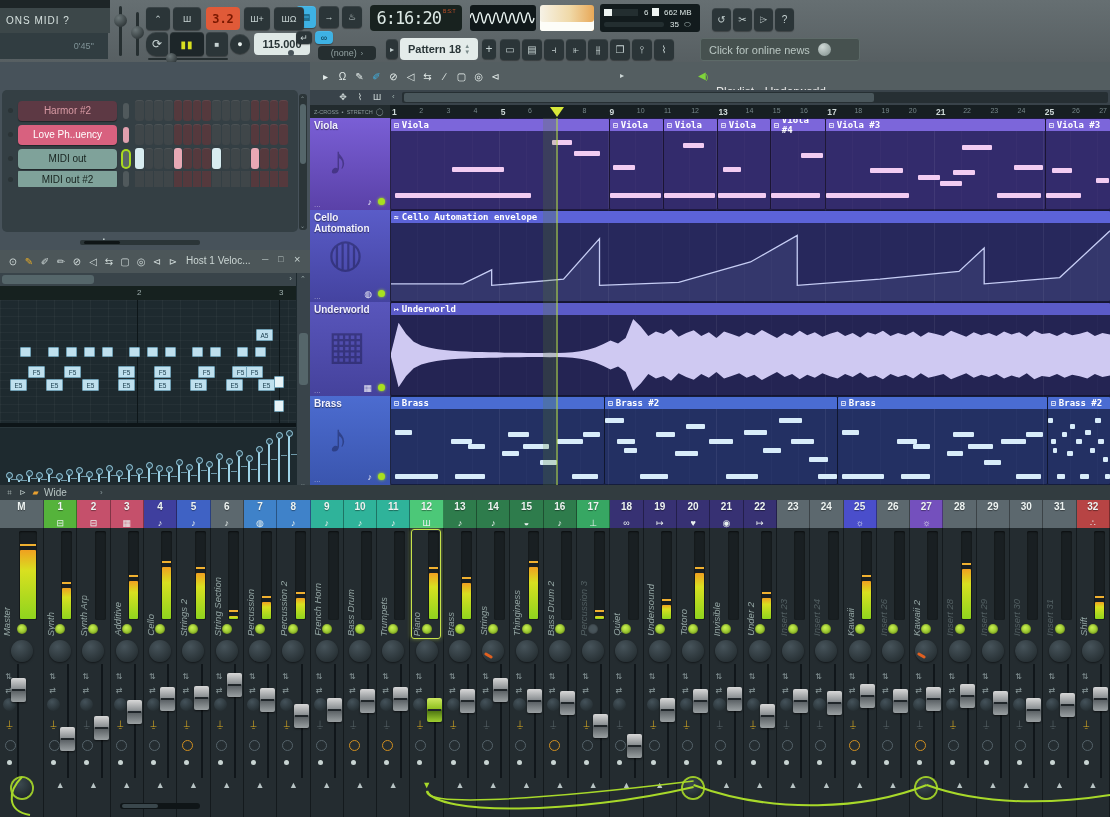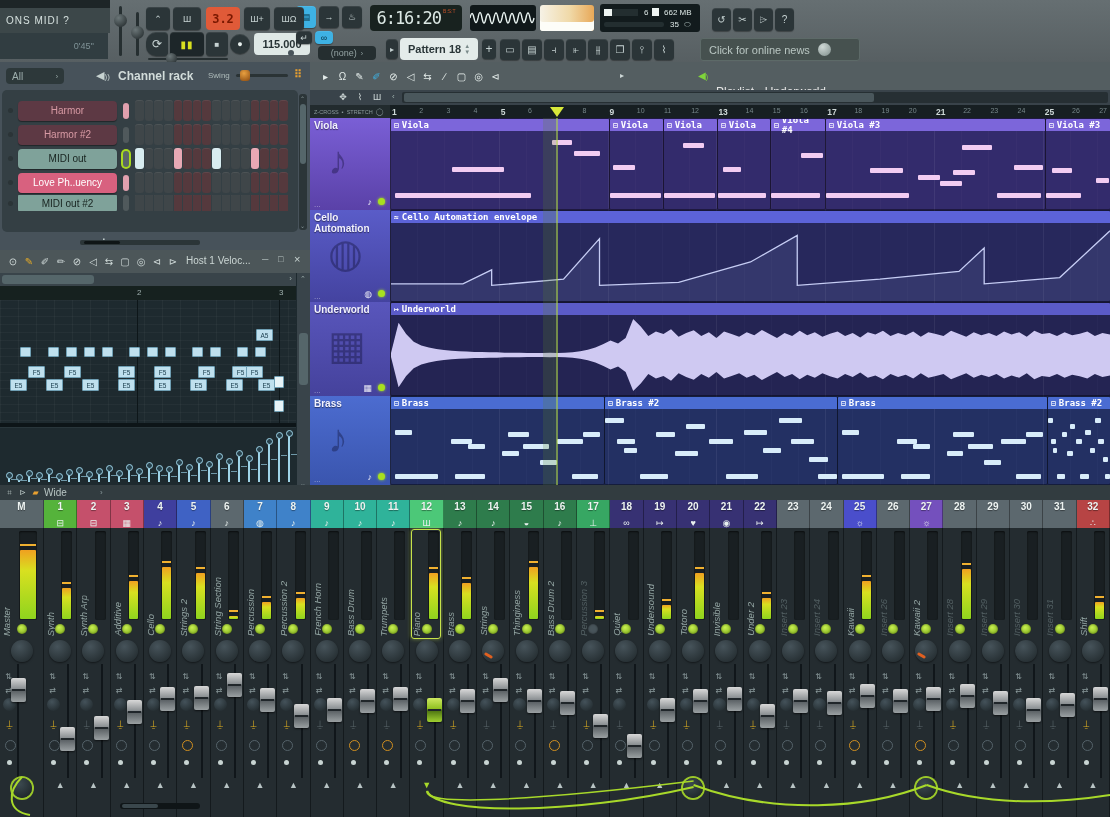--- a/index.html
+++ b/index.html
@@ -179,39 +179,26 @@
         <div class="btn" style="left: 754px; top: 8px; width: 19px; height: 23px; font-size: 10px;">⌲</div>
         <div class="btn" style="left: 775px; top: 8px; width: 19px; height: 23px; font-size: 10px;">?</div>
       </div>
   <div class="btn" style="left: 146px; top: 7px; width: 24px; height: 23px; font-size: 9px;">⌃</div>
       <div class="btn" style="left: 173px; top: 7px; width: 28px; height: 23px; font-size: 9px;">Ш</div>
       <div class="btn" style="left: 244px; top: 7px; width: 26px; height: 23px; font-size: 9px;">Ш+</div>
       <div class="btn" style="left: 274px; top: 7px; width: 30px; height: 23px; font-size: 9px;">ШΩ</div>
     </div>
 
   <div class="abs" id="rack" style="left:0;top:62px;width:310px;height:188px;background:#47525a;">
-    <div class="abs" style="left:0;top:0;width:310px;height:28px;">
-      <div class="pill" style="left:6px;top:6px;width:58px;height:16px;background:#2d383a;color:#9fb0ae;font-size:10px;justify-content:space-between;padding:0 6px;box-sizing:border-box;">
-        <span>All</span>
-          <span style="font-size:7px;">›</span>
-      </div>
-      <span class="abs" style="left:96px;top:7px;color:#c6d2d0;font-size:11px;">◀<span style="font-size:8px;">))</span></span>
-      <span class="abs" style="left:118px;top:7px;color:#d2dcda;font-size:12px;font-weight:bold;">Channel rack</span>
-      <span class="abs tt" style="left:208px;top:9px;font-size:8px;">Swing</span>
-      <div class="abs" style="left:236px;top:12px;width:52px;height:3px;background:#2a3335;border-radius:2px;">
-        <div class="abs" style="left:4px;top:-4px;width:10px;height:11px;border-radius:3px;background:radial-gradient(circle at 40% 30%,#e8a040,#8a4a10);"></div>
-      </div>
-      <span class="abs" style="left:294px;top:6px;color:#e8a030;font-size:11px;font-weight:bold;">⠿</span>
-    </div>
     <div class="abs" style="left:2px;top:28px;width:296px;height:142px;background:#343f44;border-radius:5px;overflow:hidden;padding-top:8px;box-sizing:border-box;">
       <div id="rack-rows">
           <div class="rk-row">
             <div class="rk-dot"></div>
-            <div class="rk-name ch-maroon">Harmor</div>
-            <div class="rk-led led-pink"></div>
+            <div class="rk-name ch-maroon">Harmor #2</div>
+            <div class="rk-led led-gray"></div>
             <div class="rk-steps">
               <div class="rk-step"></div>
               <div class="rk-step"></div>
               <div class="rk-step"></div>
               <div class="rk-step"></div>
               <div class="rk-step g1"></div>
               <div class="rk-step g1"></div>
               <div class="rk-step g1"></div>
               <div class="rk-step g1"></div>
               <div class="rk-step"></div>
@@ -219,22 +206,22 @@
               <div class="rk-step"></div>
               <div class="rk-step"></div>
               <div class="rk-step g1"></div>
               <div class="rk-step g1"></div>
               <div class="rk-step g1"></div>
               <div class="rk-step g1"></div>
             </div>
           </div>
           <div class="rk-row">
             <div class="rk-dot"></div>
-            <div class="rk-name ch-maroon">Harmor #2</div>
-            <div class="rk-led led-gray"></div>
+            <div class="rk-name ch-pink">Love Ph..uency</div>
+            <div class="rk-led led-pink"></div>
             <div class="rk-steps">
               <div class="rk-step"></div>
               <div class="rk-step"></div>
               <div class="rk-step"></div>
               <div class="rk-step"></div>
               <div class="rk-step g1"></div>
               <div class="rk-step g1"></div>
               <div class="rk-step g1"></div>
               <div class="rk-step g1"></div>
               <div class="rk-step"></div>
@@ -258,43 +245,20 @@
               <div class="rk-step"></div>
               <div class="rk-step g1 lit-pink"></div>
               <div class="rk-step g1"></div>
               <div class="rk-step g1"></div>
               <div class="rk-step g1"></div>
               <div class="rk-step lit-blue"></div>
               <div class="rk-step"></div>
               <div class="rk-step"></div>
               <div class="rk-step"></div>
               <div class="rk-step g1 lit-pink"></div>
-              <div class="rk-step g1"></div>
-              <div class="rk-step g1"></div>
-              <div class="rk-step g1"></div>
-            </div>
-          </div>
-          <div class="rk-row">
-            <div class="rk-dot"></div>
-            <div class="rk-name ch-pink">Love Ph..uency</div>
-            <div class="rk-led led-pink"></div>
-            <div class="rk-steps">
-              <div class="rk-step"></div>
-              <div class="rk-step"></div>
-              <div class="rk-step"></div>
-              <div class="rk-step"></div>
-              <div class="rk-step g1"></div>
-              <div class="rk-step g1"></div>
-              <div class="rk-step g1"></div>
-              <div class="rk-step g1"></div>
-              <div class="rk-step"></div>
-              <div class="rk-step"></div>
-              <div class="rk-step"></div>
-              <div class="rk-step"></div>
-              <div class="rk-step g1"></div>
               <div class="rk-step g1"></div>
               <div class="rk-step g1"></div>
               <div class="rk-step g1"></div>
             </div>
           </div>
           <div class="rk-row" style="height: 16px; overflow: hidden;">
             <div class="rk-dot"></div>
             <div class="rk-name ch-teal">MIDI out #2</div>
             <div class="rk-led led-gray"></div>
             <div class="rk-steps">

